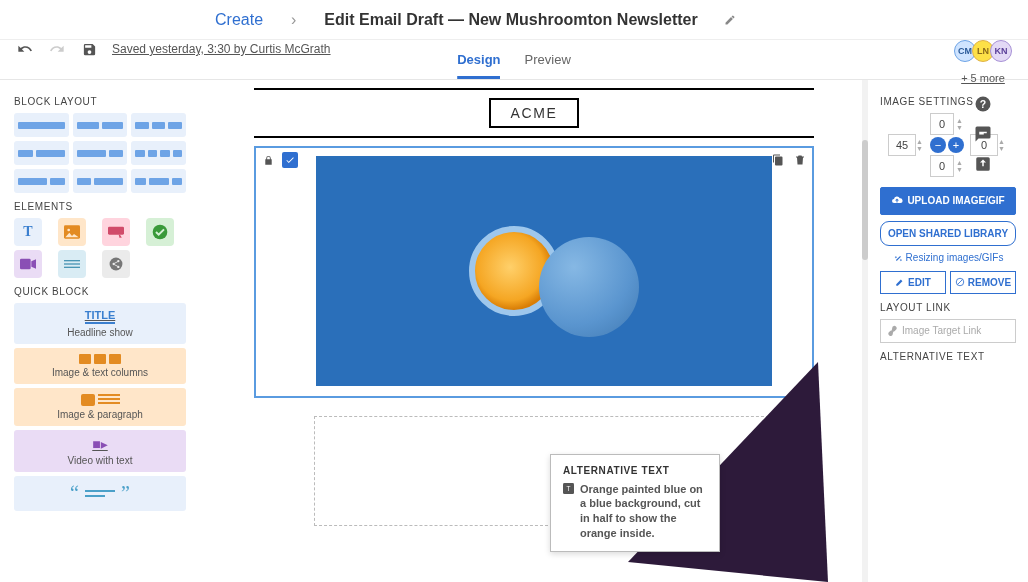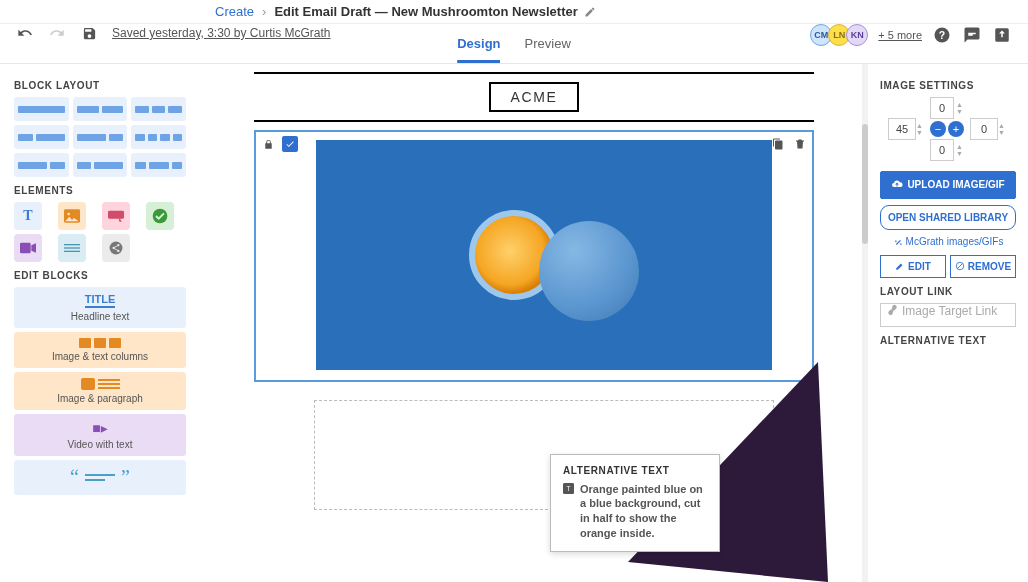--- a/index.html
+++ b/index.html
@@ -1,65 +1,65 @@
 <!DOCTYPE html>
 <html><head>
 <meta charset="utf-8">
 <style>
   * { box-sizing: border-box; margin: 0; padding: 0; font-family: -apple-system, BlinkMacSystemFont, "Segoe UI", Helvetica, Arial, sans-serif; }
   body { background: #f0f0f0; width: 1028px; height: 582px; overflow: hidden; font-size: 12px; color: #333; }
   .app { background: #fff; margin: 0; height: 582px; display: flex; flex-direction: column; }
 
   
-  .breadcrumb { height: 24px; display: flex; align-items: center; padding: 0 20px 0 215px; font-size: 13px; color: #333; border-bottom: 1px solid #eee; }
+  .breadcrumb { height: 40px; display: flex; align-items: center; padding: 0 20px 0 215px; font-size: 16px; color: #333; border-bottom: 1px solid #eee; gap: 20px; }
   .breadcrumb a { color: #2f6fd0; text-decoration: none; font-weight: 500; }
   .breadcrumb .chev { margin: 0 8px; color: #999; }
   .breadcrumb .title { font-weight: 600; }
   .breadcrumb .pencil { margin-left: 6px; color: #888; cursor: pointer; }
 
   
   .toolbar { height: 40px; display: flex; align-items: flex-start; padding: 0 16px; border-bottom: 1px solid #e6e6e6; position: relative; }
   .tb-left { display: flex; align-items: center; gap: 14px; }
   .tb-icon { width: 18px; height: 18px; display: flex; align-items: center; justify-content: center; color: #555; cursor: pointer; }
   .tb-icon.disabled { color: #ccc; cursor: default; }
   .saved { font-size: 12px; color: #555; text-decoration: underline; }
   .tabs { position: absolute; left: 50%; transform: translateX(-50%); display: flex; gap: 24px; height: 100%; align-items: center; }
   .tab { font-size: 13px; color: #666; cursor: pointer; height: 100%; display: flex; align-items: center; }
   .tab.active { color: #2f6fd0; font-weight: 600; box-shadow: inset 0 -3px 0 #2f6fd0; }
-  .tb-right { margin-left: auto; display: flex; align-items: center; gap: 10px; }
+  .tb-right { margin-left: auto; display: flex; align-items: center; gap: 10px; flex-direction: column; }
   .avatars { display: flex; }
   .avatar { width: 22px; height: 22px; border-radius: 50%; border: 1.5px solid; display: flex; align-items: center; justify-content: center; font-size: 9px; font-weight: 600; margin-left: -4px; }
   .av1 { background: #cfe4ff; border-color: #6ea4e6; color: #2a5a99; margin-left: 0; }
   .av2 { background: #fde047; border-color: #e0b34a; color: #8a6a1a; }
   .av3 { background: #e3d9f6; border-color: #a892d6; color: #5a3f99; }
   .more-users { font-size: 11px; color: #555; text-decoration: underline; cursor: pointer; }
   .tb-ricon { width: 20px; height: 20px; display: flex; align-items: center; justify-content: center; color: #555; cursor: pointer; }
 
   
   .workspace { flex: 1; display: flex; min-height: 0; }
 
   
   .left-panel { width: 200px; padding: 10px 14px; overflow: hidden; }
-  .panel-head { font-size: 10px; letter-spacing: 0.06em; color: #444; font-weight: 700; margin: 6px 0; }
+  .panel-head { font-size: 10px; letter-spacing: 0.06em; color: #444; font-weight: 400; margin: 6px 0; }
   .layout-grid { display: grid; grid-template-columns: repeat(3, 1fr); gap: 4px; margin-bottom: 8px; }
   .layout-tile { height: 24px; background: #e8f0fb; border-radius: 3px; display: flex; align-items: center; justify-content: center; gap: 3px; padding: 0 4px; cursor: pointer; }
   .lt-bar { height: 7px; background: #6ea4e6; border-radius: 1px; }
   .elem-grid { display: grid; grid-template-columns: repeat(4, 1fr); gap: 4px; margin-bottom: 8px; }
   .elem-tile { width: 28px; height: 28px; border-radius: 4px; display: flex; align-items: center; justify-content: center; cursor: pointer; font-weight: 700; font-size: 14px; }
   .et-text { background: #e8f0fb; color: #3a7fcf; font-family: Georgia, serif; }
   .et-img { background: #ffe6c9; color: #e38b22; }
   .et-btn { background: #ffd4de; color: #d14b6a; }
   .et-ok { background: #d6f0d6; color: #3a9a3a; }
   .et-vid { background: #eadcf5; color: #8a4fb5; }
   .et-div { background: #d9ecf4; color: #4a96b5; }
   .et-shr { background: #ebebeb; color: #777; }
 
   .quick-list { display: flex; flex-direction: column; gap: 4px; }
   .qb { border-radius: 3px; padding: 6px 8px; text-align: center; cursor: pointer; font-size: 10px; color: #555; }
-  .qb .qb-icon { display: flex; justify-content: center; align-items: center; gap: 3px; margin-bottom: 3px; }
+  .qb .qb-icon { display: flex; justify-content: center; gap: 3px; margin-bottom: 3px; text-decoration: underline; }
   .qb-title { background: #e8f0fb; }
   .qb-title .lbl { color: #3a7fcf; font-weight: 700; font-size: 11px; border-bottom: 2px solid #3a7fcf; padding-bottom: 1px; }
   .qb-img { background: #ffe6c9; }
   .qb-img .sq { width: 14px; height: 12px; background: #e38b22; border-radius: 2px; }
   .qb-img .lines { display: flex; flex-direction: column; gap: 2px; }
   .qb-img .ln { width: 22px; height: 2px; background: #e38b22; }
   .qb-cols { background: #ffe6c9; }
   .qb-cols .sm { width: 12px; height: 10px; background: #e38b22; border-radius: 1px; }
   .qb-vid { background: #eadcf5; }
   .qb-vid .cam { color: #8a4fb5; font-size: 14px; }
@@ -103,21 +103,21 @@
   .pm { width: 16px; height: 16px; border-radius: 50%; display: flex; align-items: center; justify-content: center; font-size: 11px; color: #fff; cursor: pointer; }
   .pm.minus { background: #2f6fd0; }
   .pm.plus { background: #2f6fd0; }
 
   .btn { display: block; width: 100%; padding: 6px 4px; font-size: 10px; font-weight: 600; text-align: center; border: 1px solid #2f6fd0; border-radius: 2px; margin-bottom: 6px; cursor: pointer; }
   .btn.primary { background: #2f6fd0; color: #fff; }
   .btn.secondary { background: #fff; color: #2f6fd0; border-radius: 9px; }
   .link-row { text-align: center; font-size: 10px; color: #2f6fd0; cursor: pointer; margin-bottom: 6px; }
   .btn-row { display: flex; gap: 4px; margin-bottom: 8px; }
   .btn-half { flex: 1; padding: 5px 2px; font-size: 10px; font-weight: 600; text-align: center; border: 1px solid #2f6fd0; color: #2f6fd0; cursor: pointer; display: flex; align-items: center; justify-content: center; gap: 3px; }
-  .input-like { width: 100%; height: 24px; border: 1px solid #ccc; display: flex; padding: 0 6px; color: #aaa; font-size: 12px; gap: 4px; margin-bottom: 8px; }
+  .input-like { width: 100%; height: 24px; border: 1px solid #ccc; display: flex; align-items: center; padding: 0 6px; color: #aaa; font-size: 10px; gap: 4px; margin-bottom: 8px; }
   .alt-field { width: 100%; border: 1px solid #ccc; padding: 4px 6px; font-size: 10px; color: #555; font-weight: 600; display: flex; gap: 4px; }
 
   svg { display: block; }
 </style>
 </head>
 <body>
 
 <div class="app">
 
   <div class="breadcrumb">
@@ -267,27 +267,27 @@
           <svg width="14" height="14" viewBox="0 0 24 24">
               <circle cx="12" cy="12" r="11" fill="currentColor"></circle>
               <circle cx="8" cy="12" r="2" fill="#ebebeb"></circle>
               <circle cx="16" cy="7" r="2" fill="#ebebeb"></circle>
               <circle cx="16" cy="17" r="2" fill="#ebebeb"></circle>
               <path d="M9 11l6-3M9 13l6 3" stroke="#ebebeb" stroke-width="1.5"></path>
             </svg>
         </div>
       </div>
 
-      <div class="panel-head">EDIT BLOCKS</div>
+      <div class="panel-head">QUICK BLOCK</div>
       <div class="quick-list">
         <div class="qb qb-title">
           <div class="qb-icon">
               <span class="lbl">TITLE</span>
             </div>
-          <div>Headline text</div>
+          <div>Headline show</div>
         </div>
         <div class="qb qb-cols">
           <div class="qb-icon">
             <div class="sm"></div>
             <div class="sm"></div>
             <div class="sm"></div>
           </div>
           <div>Image &amp; text columns</div>
         </div>
         <div class="qb qb-img">
@@ -418,21 +418,21 @@
             </svg>
           <span>UPLOAD IMAGE/GIF</span>
         </span>
       </div>
       <div class="btn secondary">OPEN SHARED LIBRARY</div>
       <div class="link-row">
         <span style="display:inline-flex;align-items:center;gap:3px">
           <svg width="10" height="10" viewBox="0 0 24 24">
               <path fill="currentColor" d="M7 17l10-10 2 2-10 10-2-2zm-3-7l2-1 1-2 1 2 2 1-2 1-1 2-1-2-2-1zm14 6l1-2 1 2 2 1-2 1-1 2-1-2-2-1 2-1z"></path>
             </svg>
-          <span>McGrath images/GIFs</span>
+          <span>Resizing images/GIFs</span>
         </span>
       </div>
       <div class="btn-row">
         <div class="btn-half">
           <svg width="10" height="10" viewBox="0 0 24 24">
               <path fill="currentColor" d="M3 17.25V21h3.75L17.81 9.94l-3.75-3.75L3 17.25z"></path>
             </svg>
           <span>EDIT</span>
         </div>
         <div class="btn-half">

